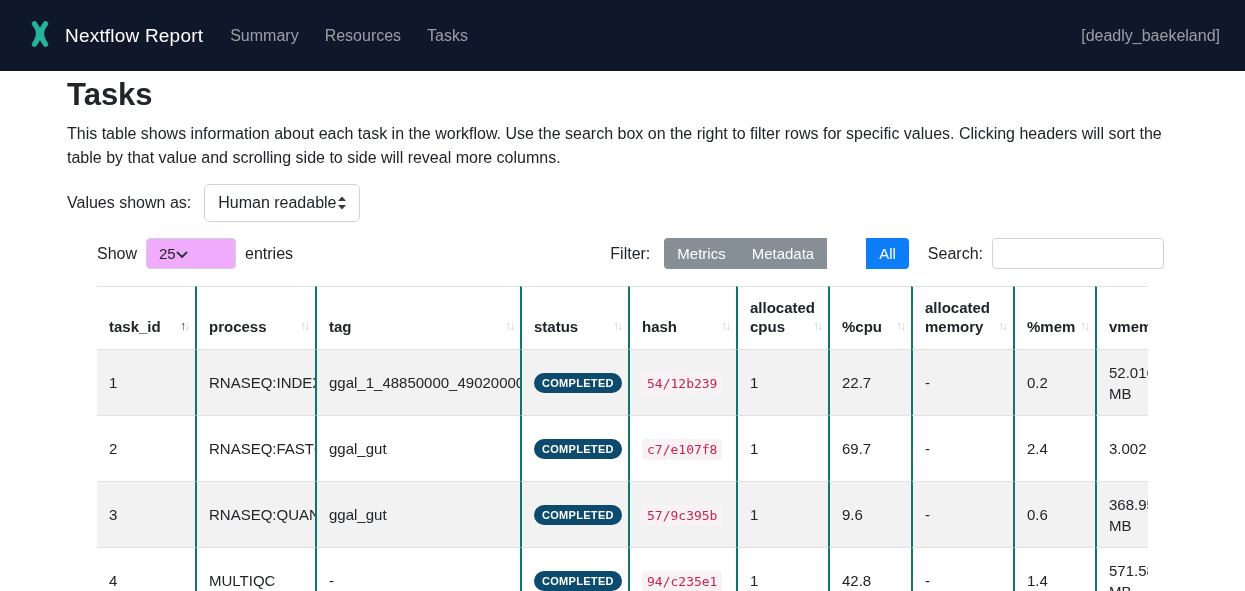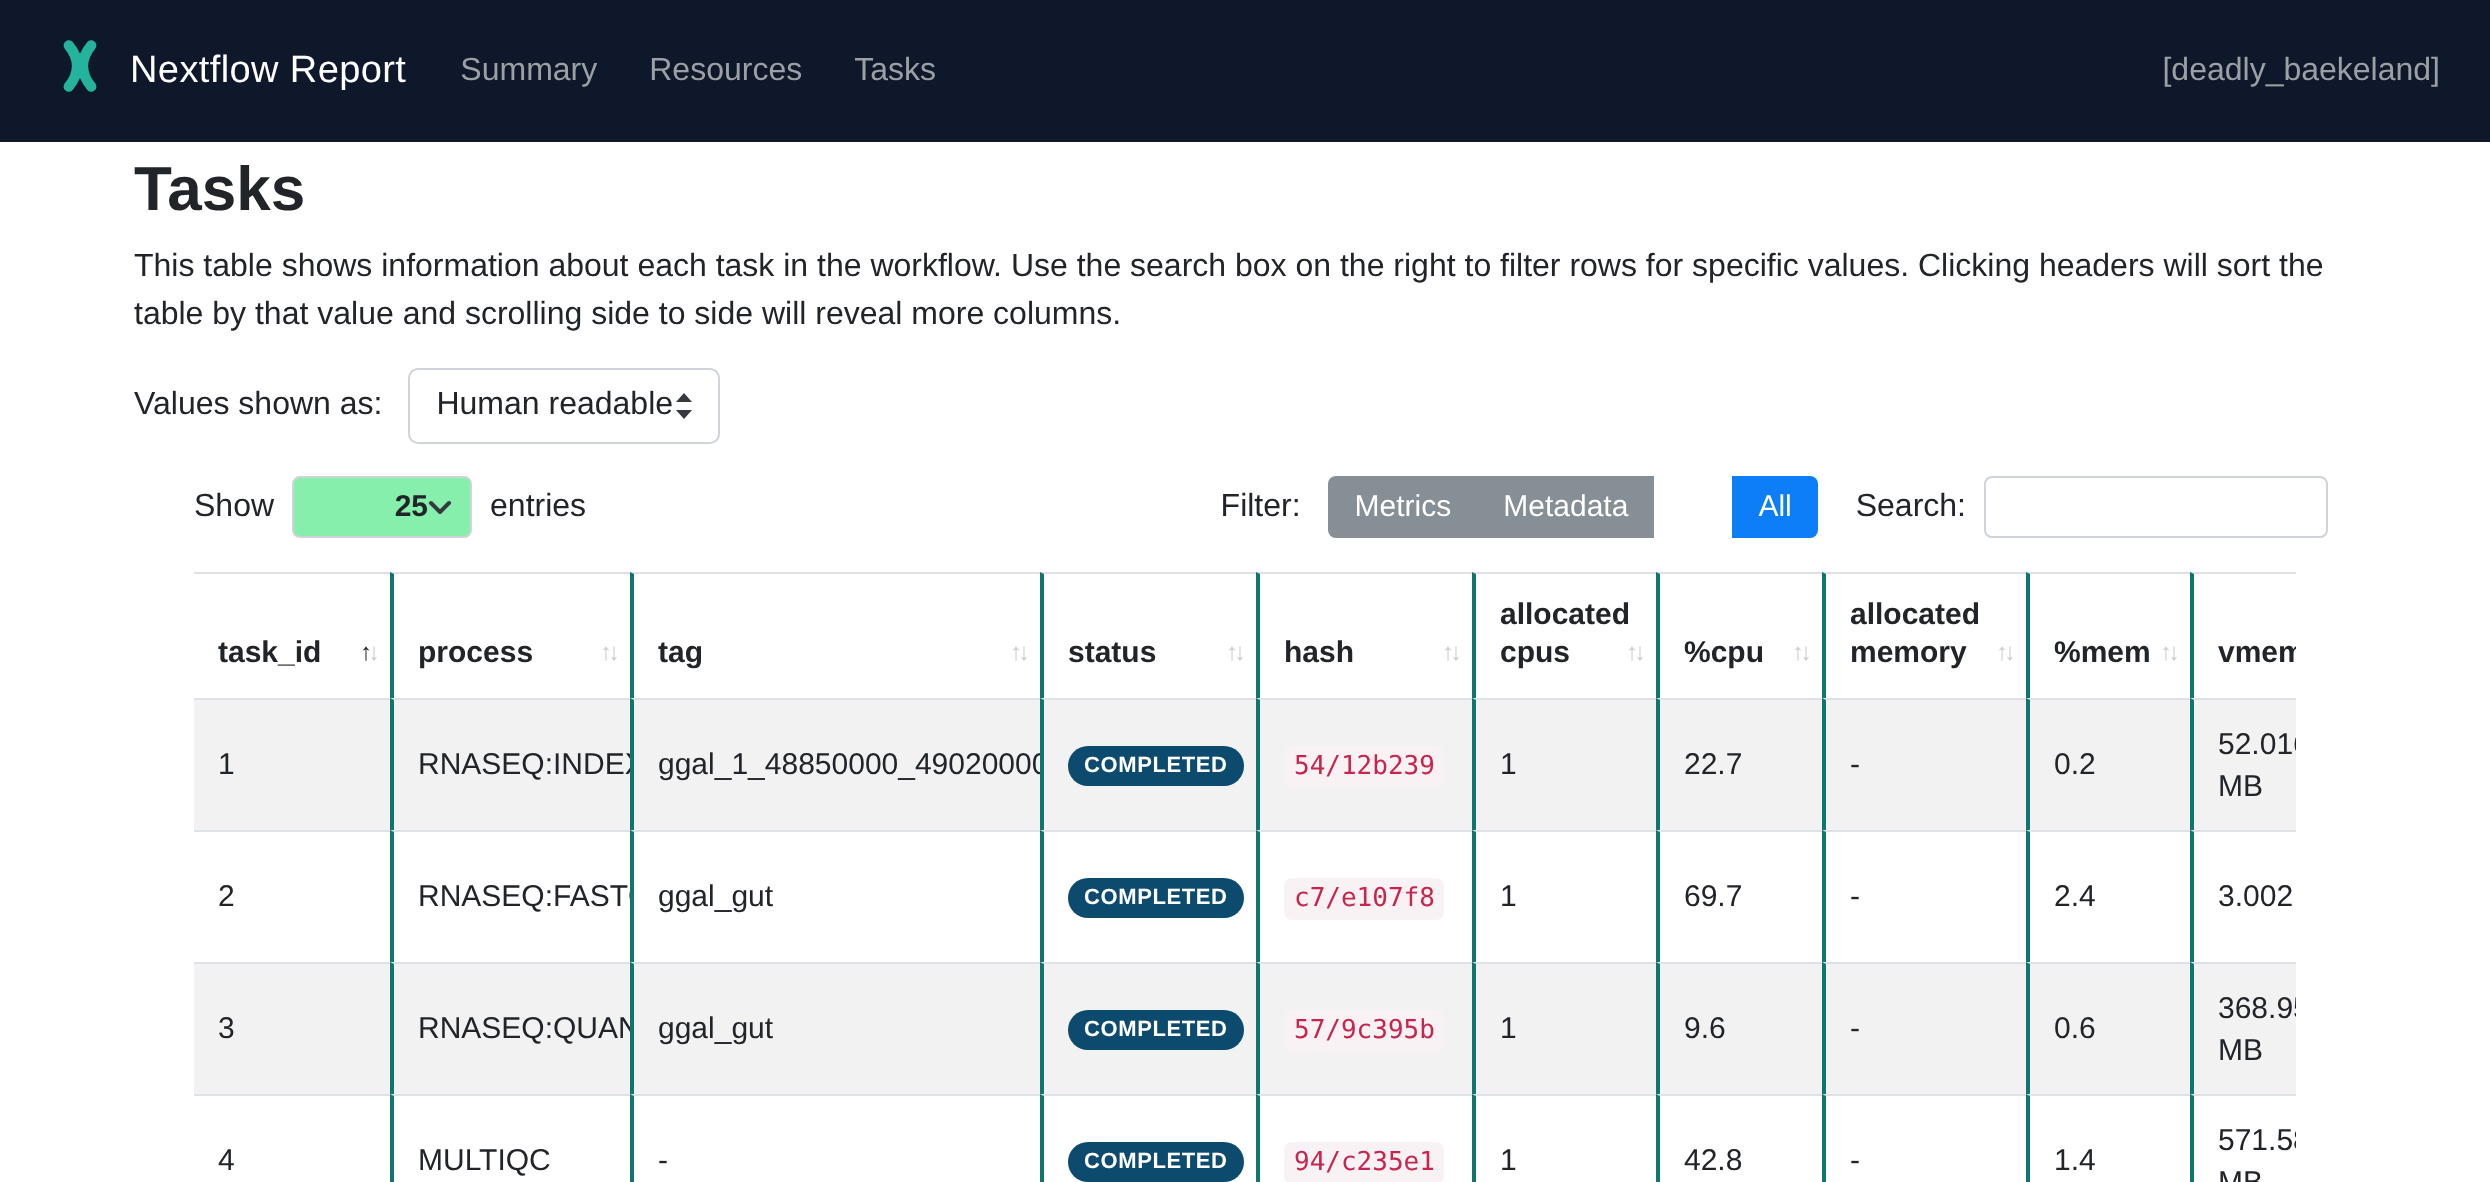--- a/index.html
+++ b/index.html
@@ -20,23 +20,23 @@
   .desc { font-size:16px; line-height:24px; max-width:1102px; margin-bottom:14px; }
 
   .values-row { display:flex; align-items:center; gap:13px; font-size:16px; }
   .select-lg { height:38px; border:1px solid #ced4da; border-radius:5px; background:#fff;
     display:inline-flex; align-items:center; padding:0 12px 0 13px; cursor:pointer; }
   .select-lg svg { display:block; }
 
   .dt-wrapper { margin-left:30px; width:1067px; margin-top:16px; }
   .dt-controls { display:flex; justify-content:space-between; align-items:center; font-size:16px; }
   .length-ctl { display:flex; align-items:center; gap:9px; }
-  .select-sm { width:90px; height:31px; border:1px solid #ced4da; border-radius:4px; background:#86efac;
-    display:inline-flex; align-items:center; justify-content:flex-end; padding:0 9px 0 12px;
-    font-size:15px; cursor:pointer;font-weight:bold; }
+  .select-sm { width:90px; height:31px; border:1px solid #ced4da; border-radius:4px; background:#f0abfc;
+    display:inline-flex; align-items:center; justify-content:flex-start; padding:0 9px 0 12px;
+    font-size:15px; cursor:pointer; }
   .right-ctl { display:flex; align-items:center; }
   .filter-label { margin-right:14px; }
   .btn-group { display:inline-flex; border-radius:4px; overflow:hidden; }
   .fbtn { border:none; height:31px; padding:0 13px; font-size:15px; color:#fff; background:#868e96;
     cursor:pointer; font-family:inherit; }
   .fbtn.active { background:#0d7ef8;margin-left:39px; }
   .search-label { margin:0 9px 0 19px; }
   .search-input { width:172px; height:31px; border:1px solid #ced4da; border-radius:4px; padding:0 8px;
     font-size:15px; font-family:inherit; outline:none; }
 

